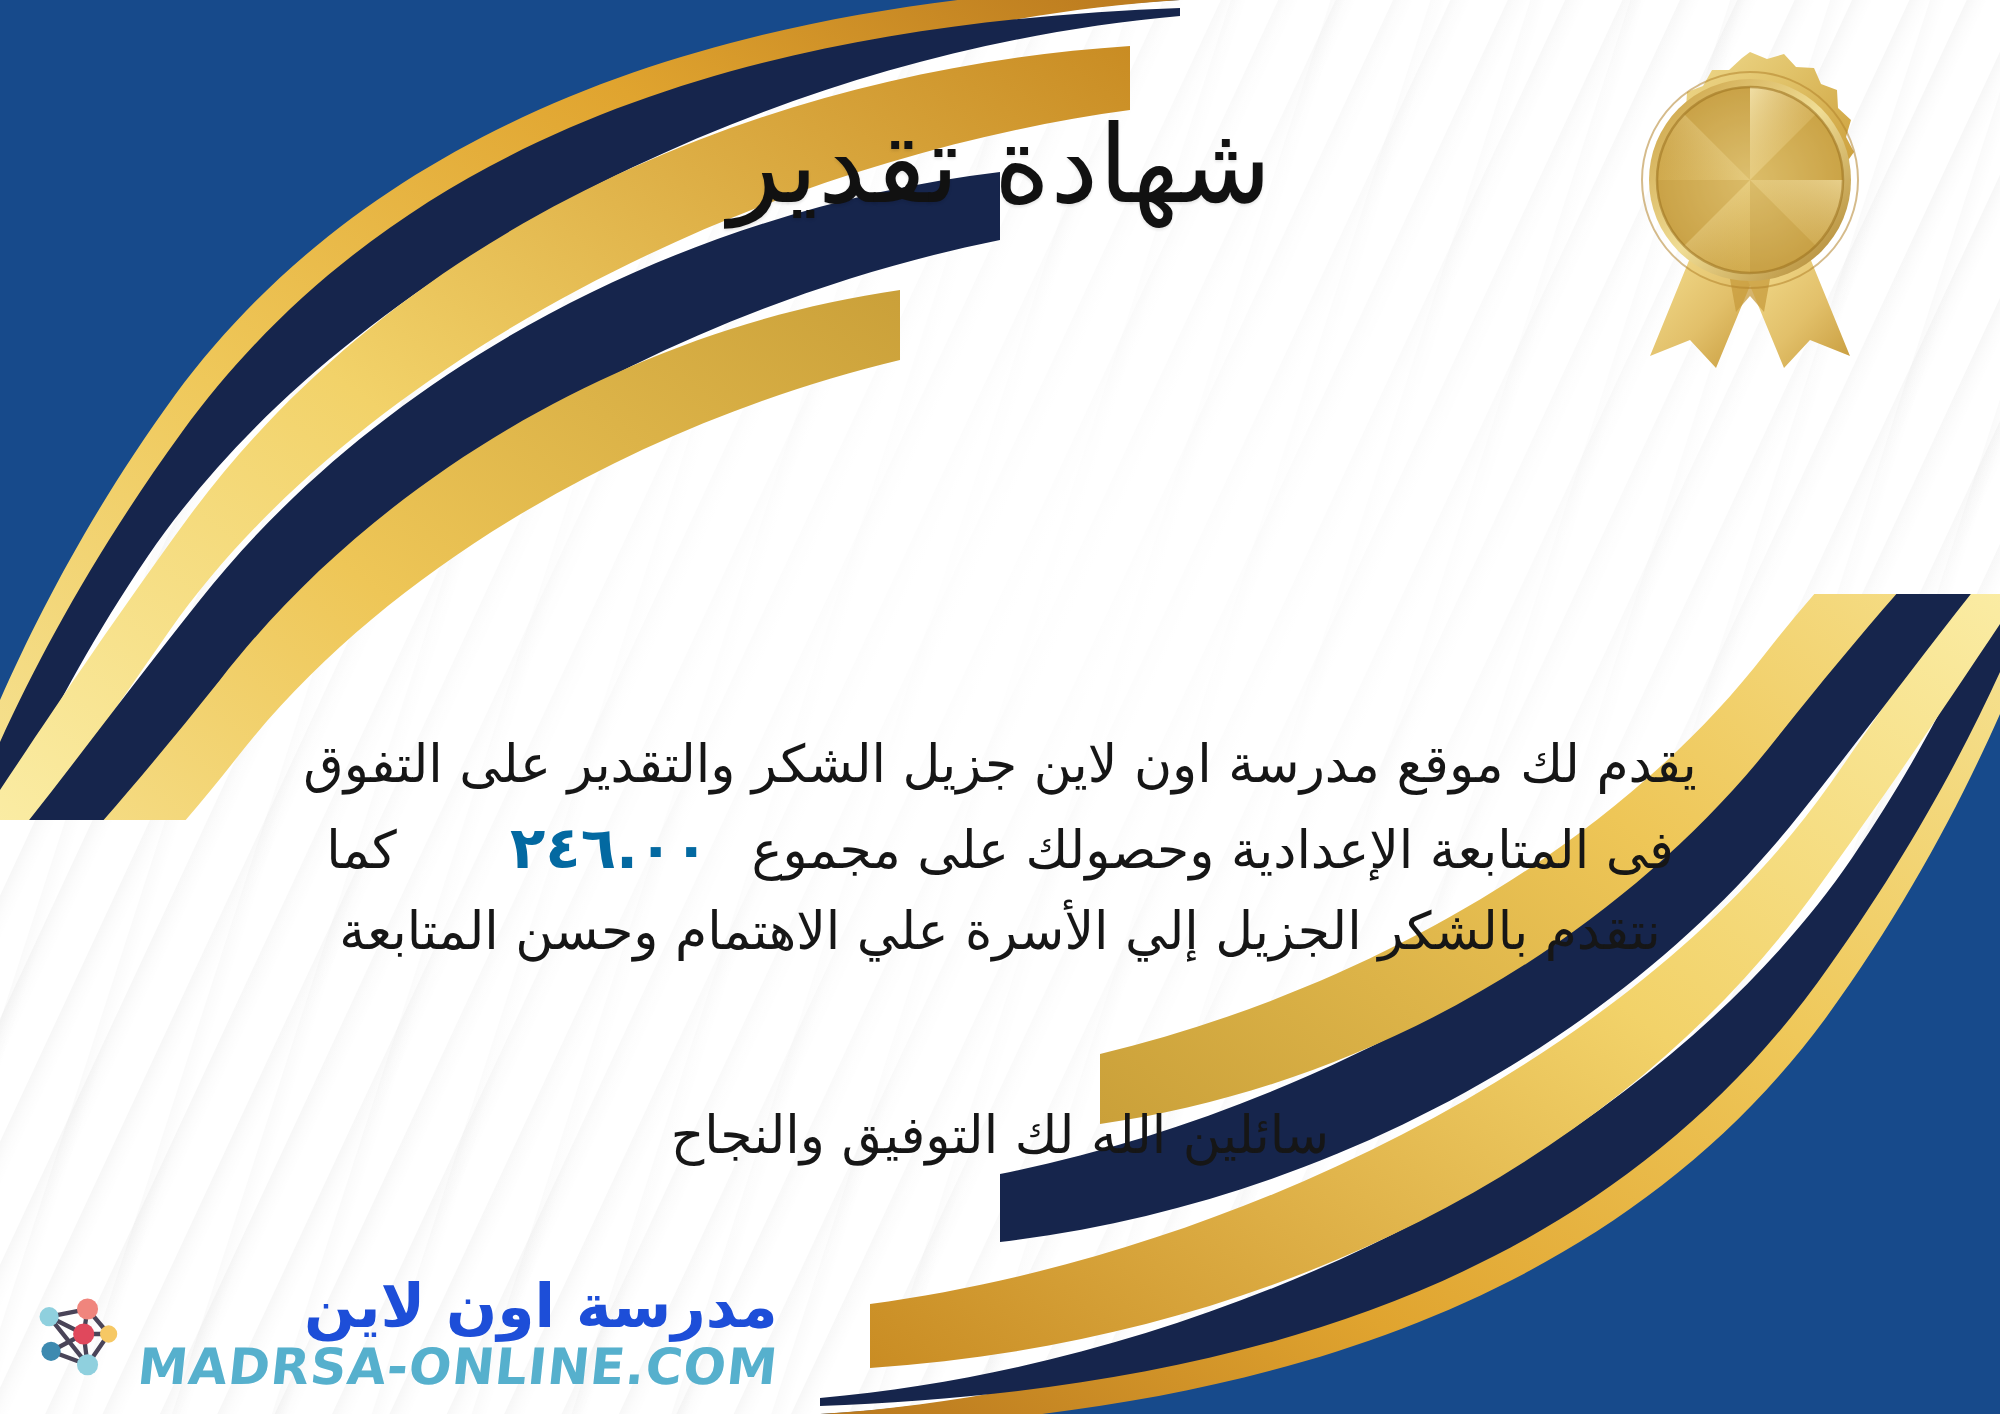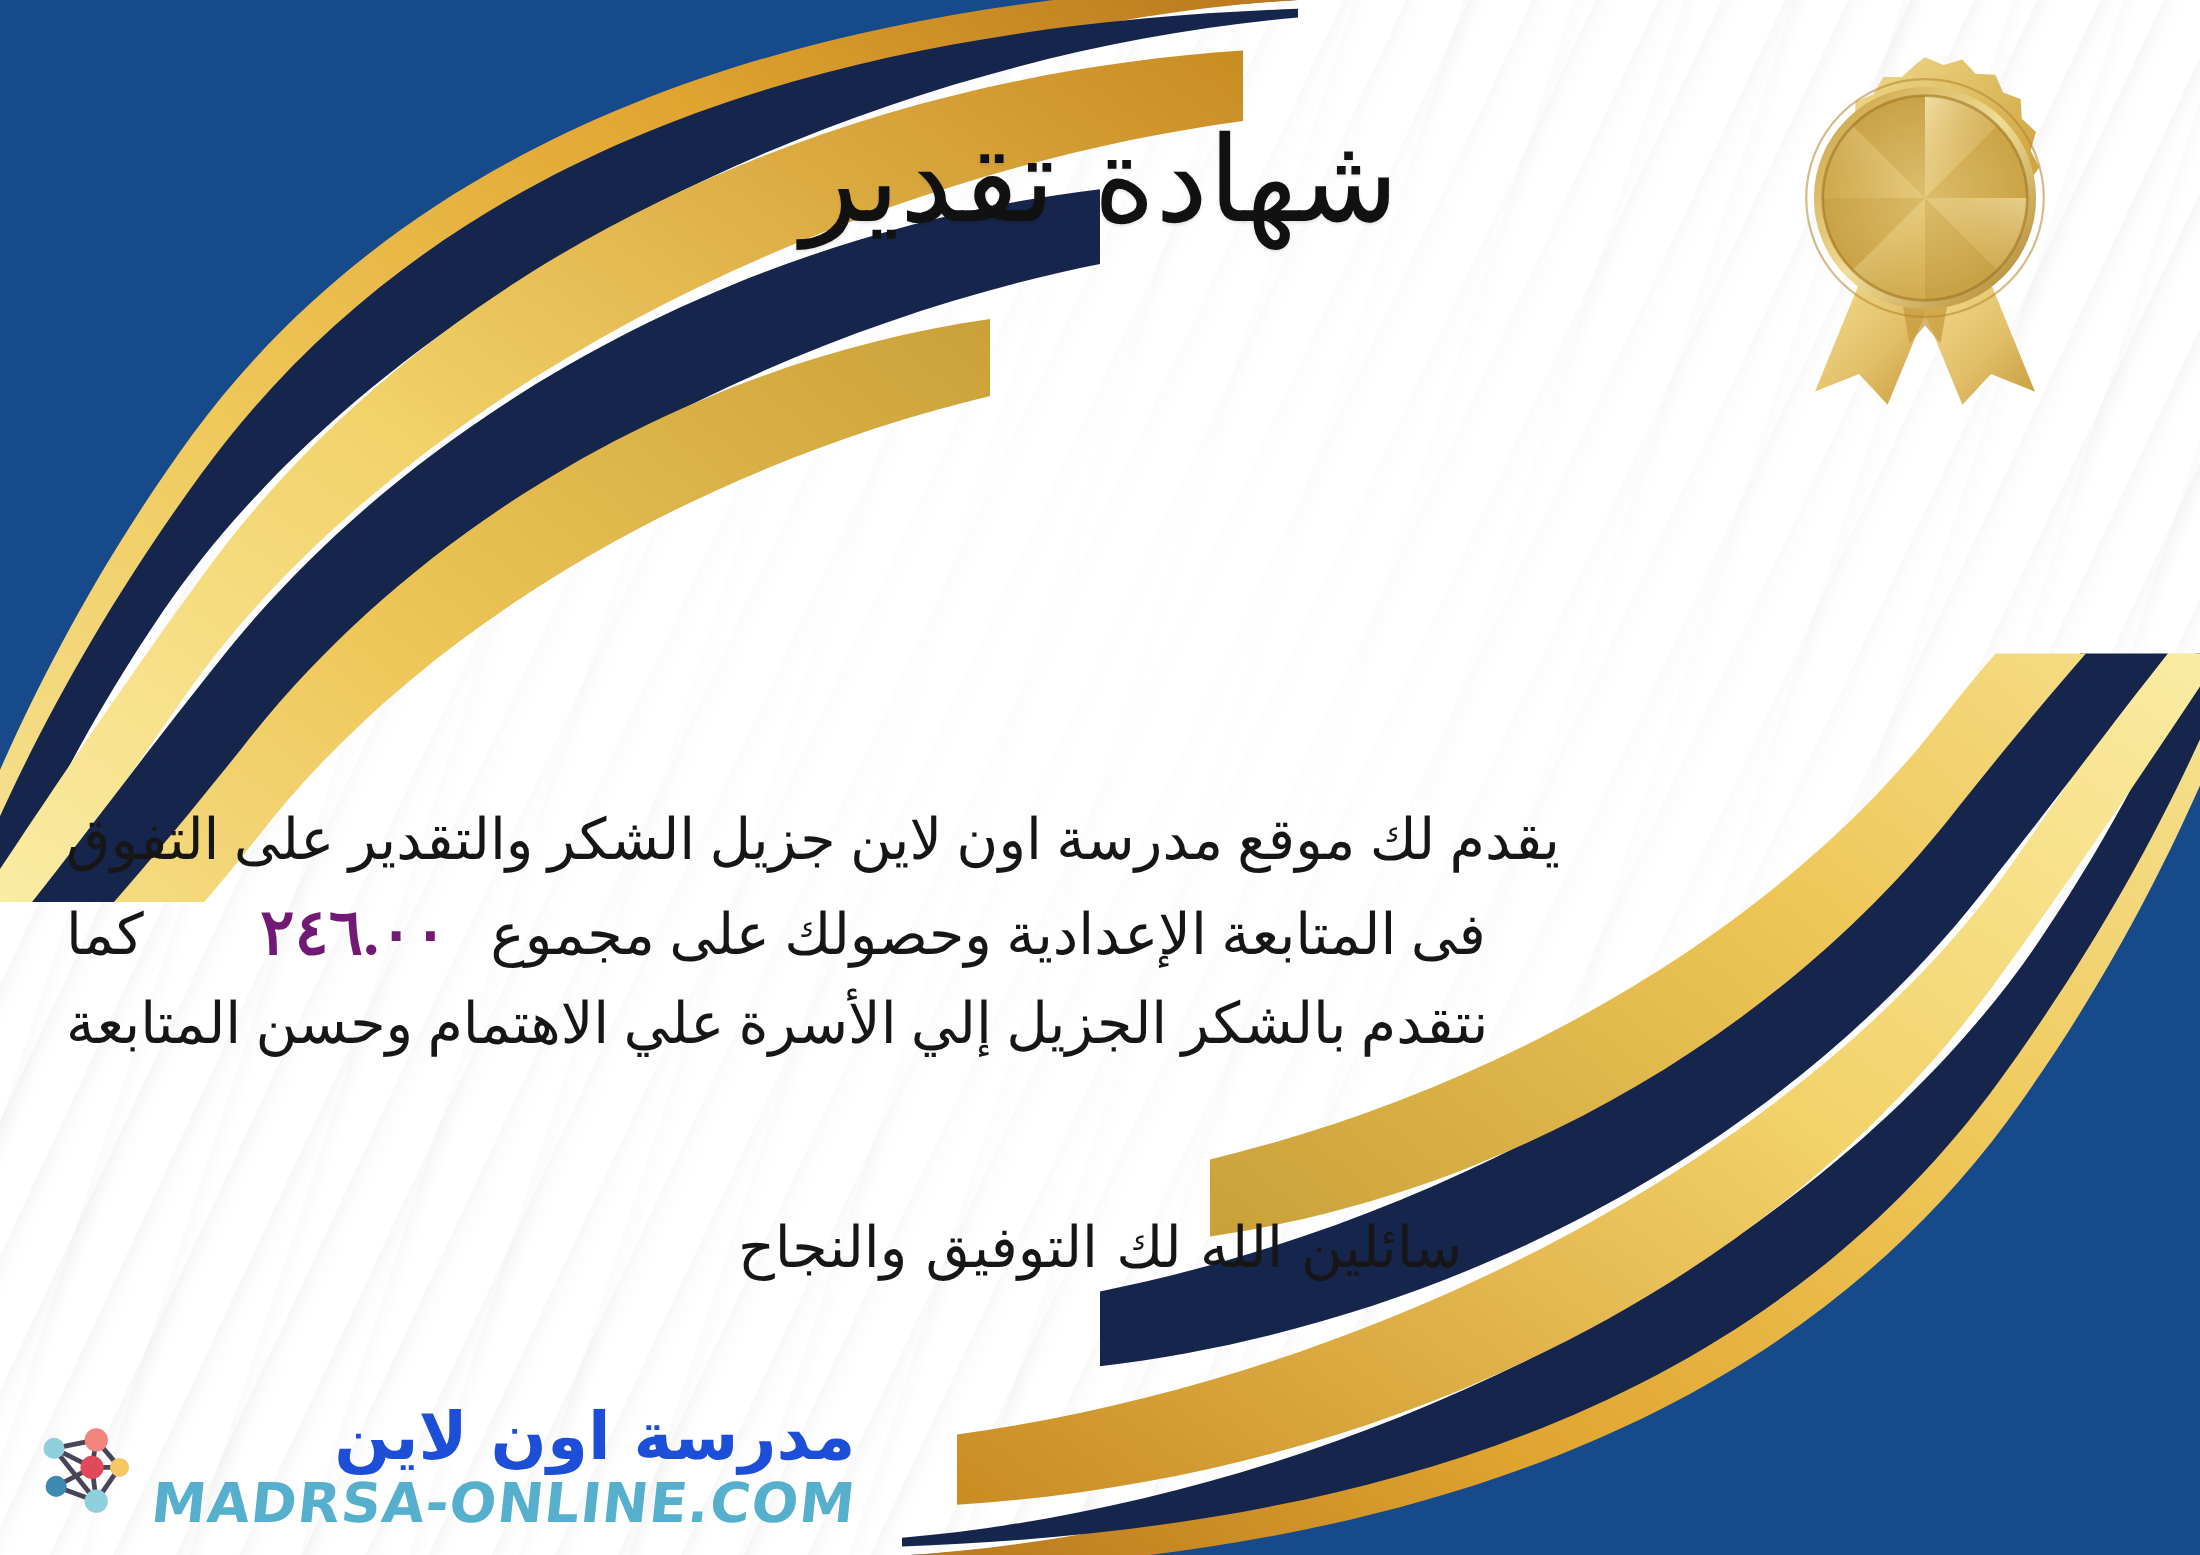--- a/index.html
+++ b/index.html
@@ -71,32 +71,31 @@
   .student-name{
     position:absolute;top:500px;left:0;width:2000px;
     text-align:center;
     font-size:88px;line-height:1.15;
     font-weight:700;
     color:#1b4483;
   }
 
   .body-block{
     position:absolute;top:725px;left:60px;width:1880px;
-    text-align:left;
+    text-align:center;
     color:#161616;
     font-size:52px;
     line-height:1.52;
-    font-family:Liberation Serif, serif;
   }
   .body-line{
     display:block;
     white-space:nowrap;
   }
   .grade{
-    color:#701a75;
+    color:#0369a1;
     font-weight:700;
     font-size:58px;
     padding:0 26px;
     letter-spacing:2px;
   }
   .gap{display:inline-block;width:54px;}
 
   .closing{
     position:absolute;top:1105px;left:0;width:2000px;
     text-align:center;

